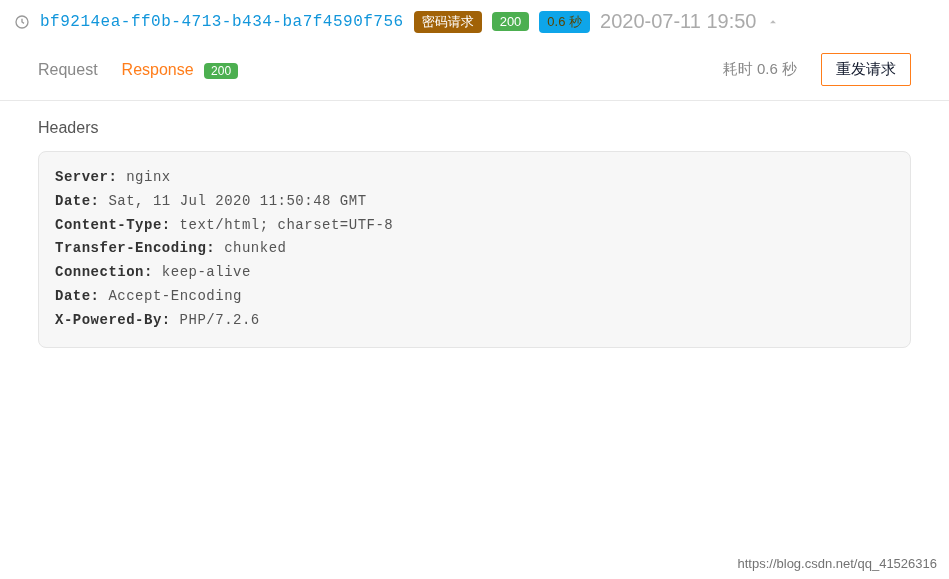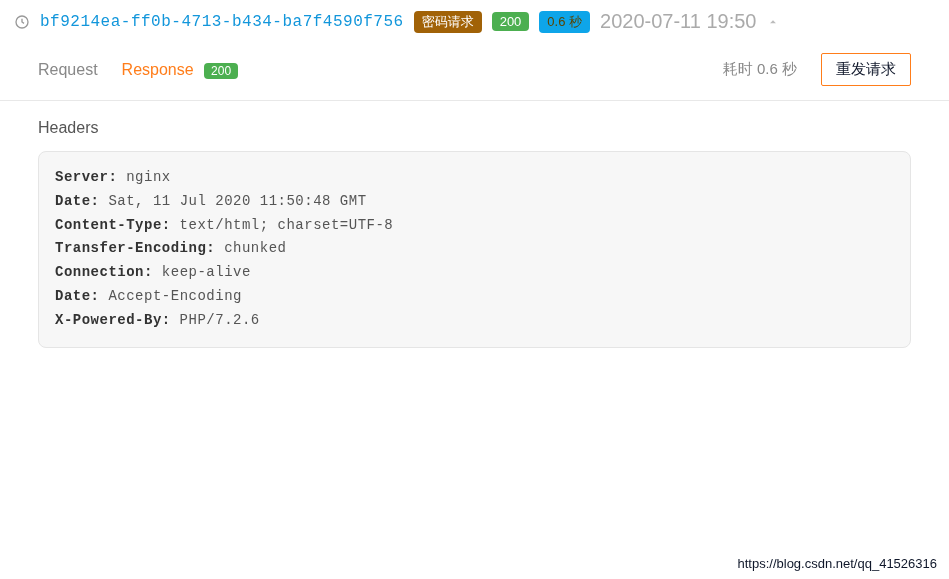--- a/index.html
+++ b/index.html
@@ -126,21 +126,21 @@
       letter-spacing: 0.5px;
     }
     .code-block .hkey {
       font-weight: bold;
       color: #333;
     }
     .watermark {
       position: absolute;
       right: 12px;
       bottom: 8px;
-      color: #0f172a;
+      color: #737373;
       font-size: 13px;
       pointer-events: none;
     }
   </style>
 </head>
 <body>
 
 <div class="header-row">
   <span class="clock-icon">
     <svg viewBox="0 0 24 24" width="16" height="16" fill="none" stroke="currentColor" stroke-width="2">

